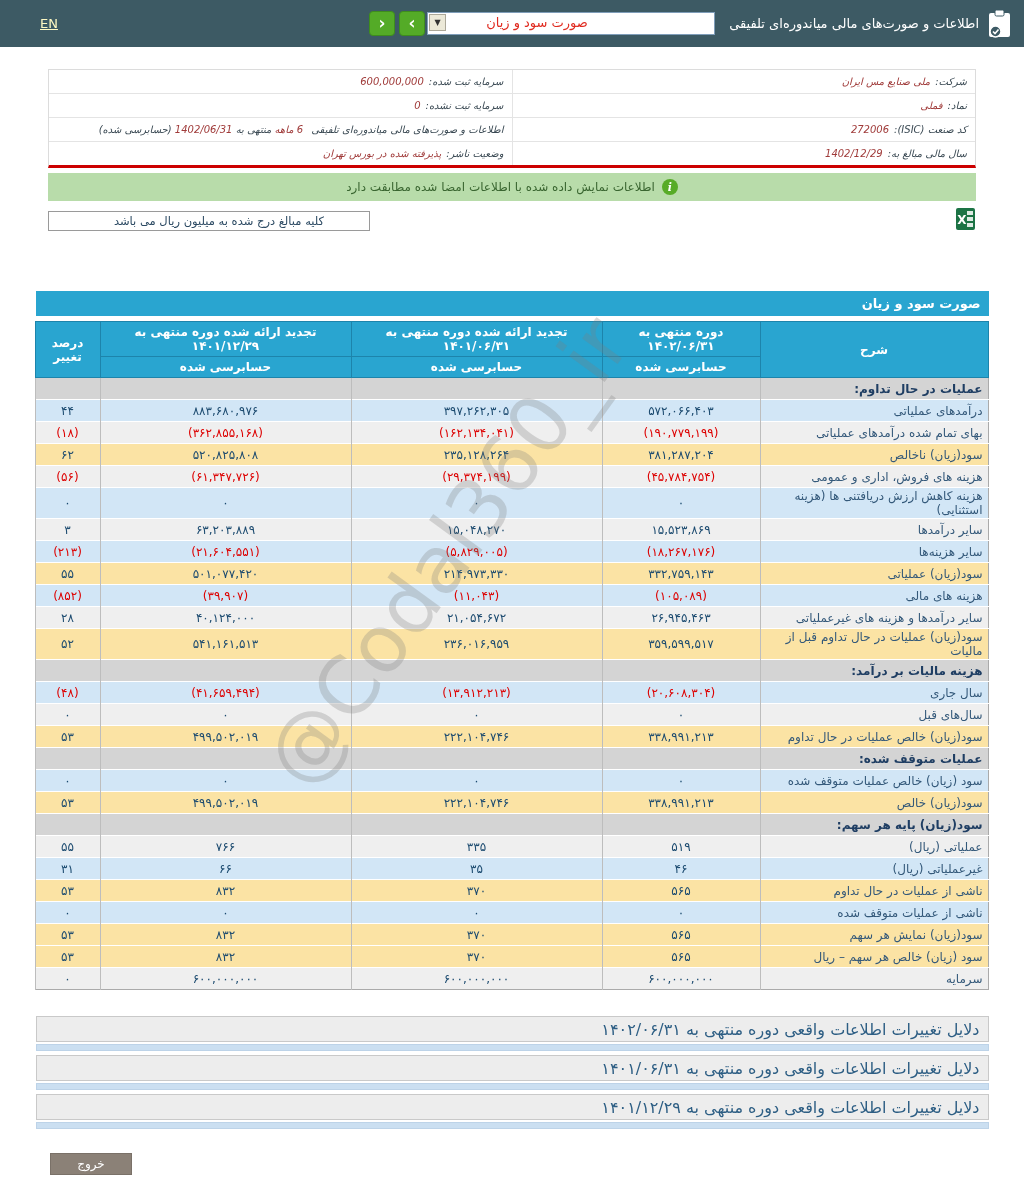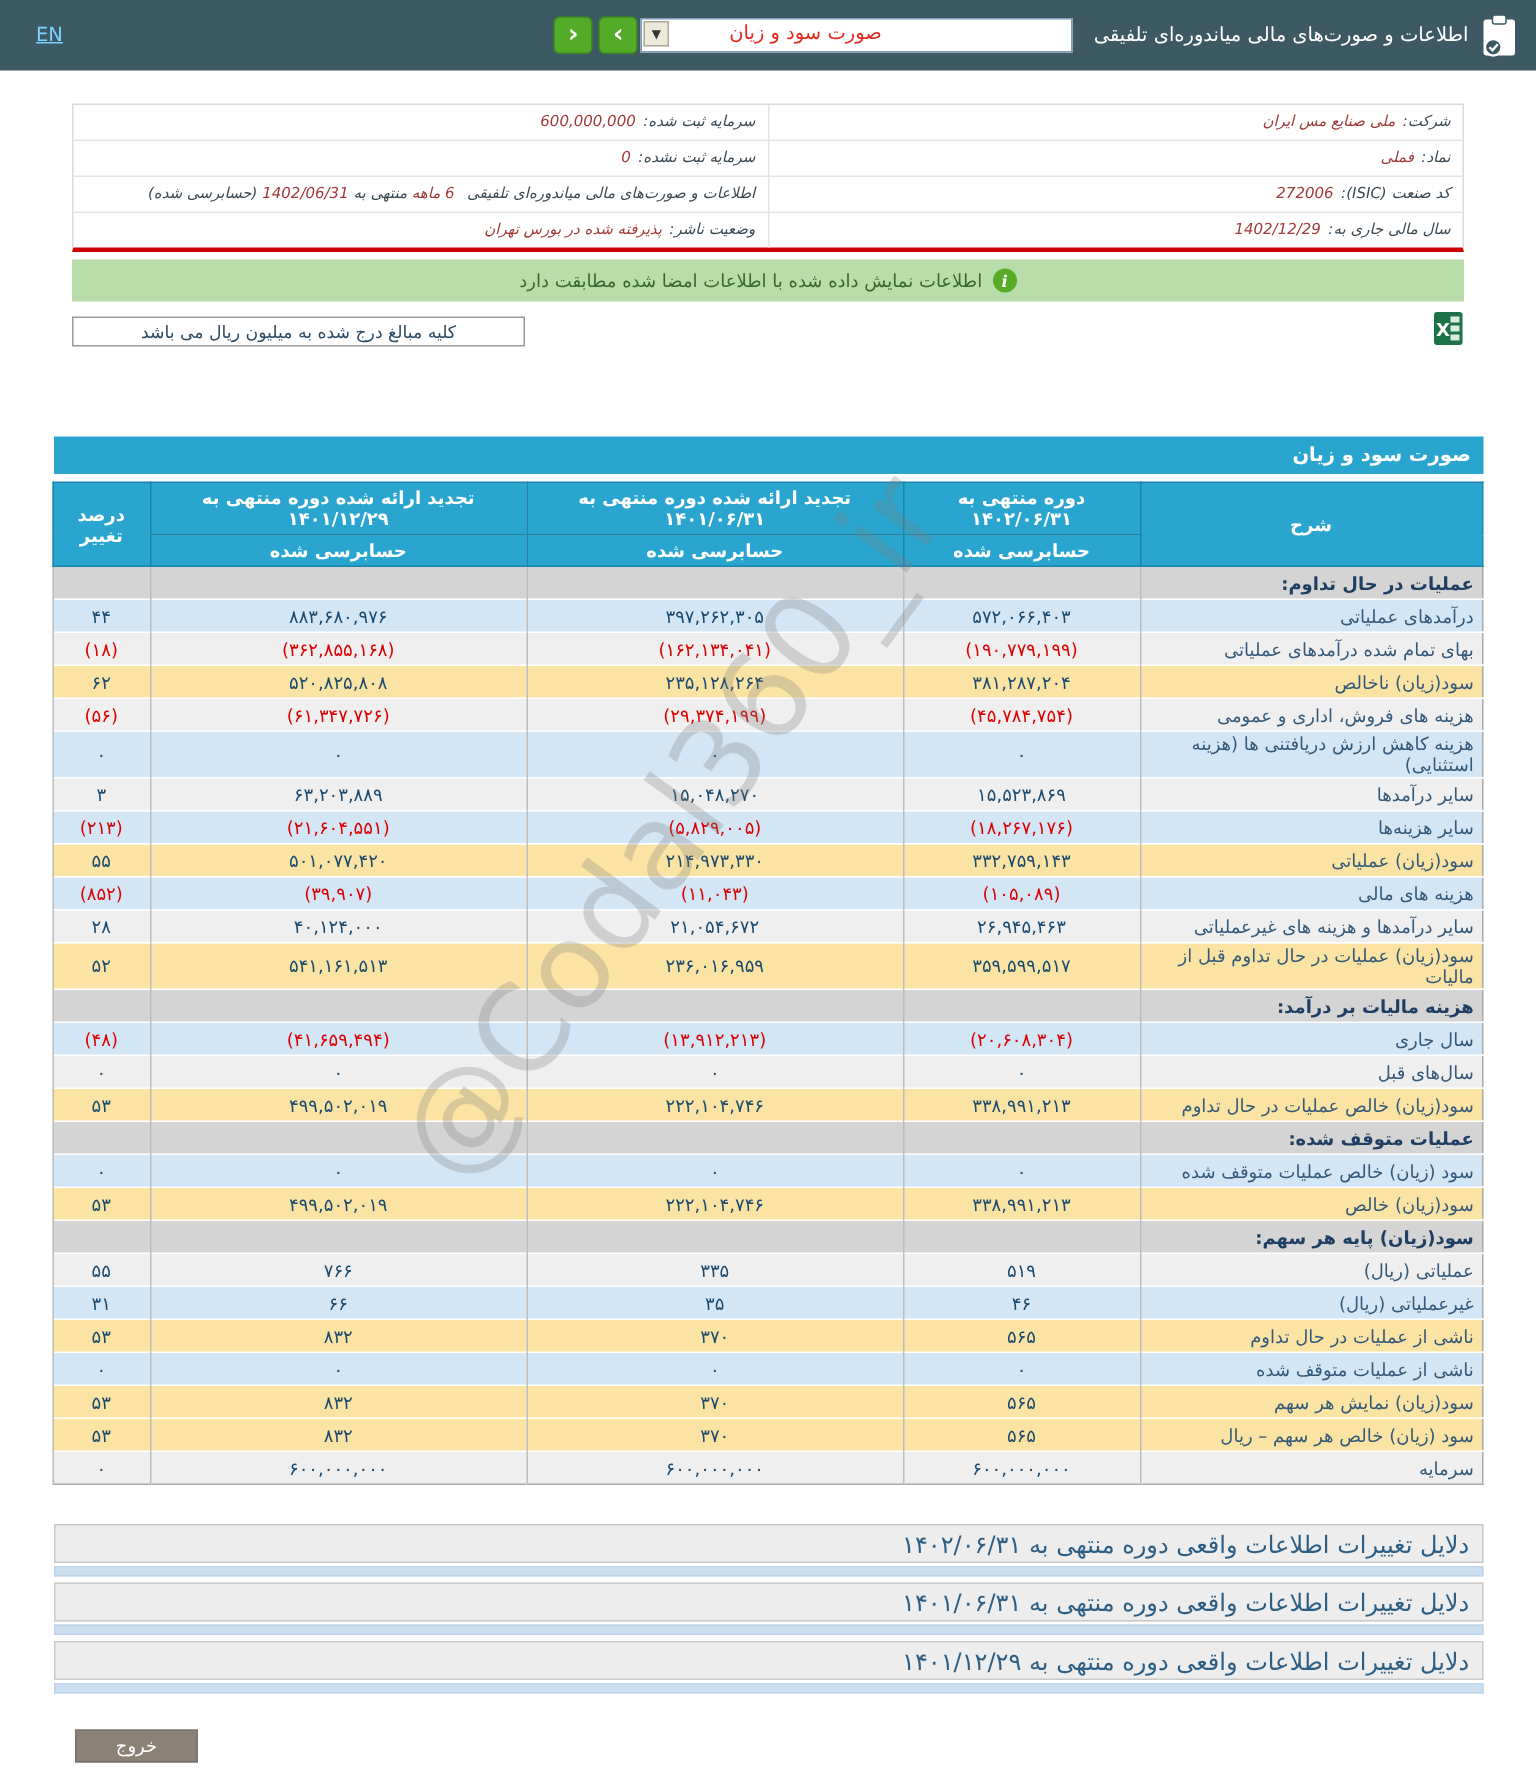--- a/index.html
+++ b/index.html
@@ -8,39 +8,39 @@
   
   .topbar{height:47px;background:var(--header-bg);display:flex;align-items:center;padding:0 12px;box-sizing:border-box;}
   .clip-icon{margin-left:8px;display:flex;align-items:center;}
   .topbar-title{color:#fff;font-size:13px;margin-left:14px;white-space:nowrap;}
   .select-box{width:286px;height:21px;background:#fff;border:1px solid #7f9db9;position:relative;cursor:pointer;}
   .select-value{position:absolute;right:auto;left:58px;top:2px;color:#e02b20;font-size:13px;white-space:nowrap;}
   .select-arrow{position:absolute;left:1px;top:1px;width:17px;height:17px;background:#ece9d8;border:1px solid #aca899;
                 font-size:8px;color:#333;display:flex;align-items:center;justify-content:center;box-sizing:border-box;}
   .nav-btn{width:26px;height:25px;background:var(--green-btn);border:1px solid #3e8d1c;border-radius:4px;color:#fff;
            font-weight:bold;font-size:17px;line-height:21px;margin:0 2px;cursor:pointer;padding:0;font-family:"DejaVu Sans",sans-serif;}
-  .en-link{margin-right:auto;color:#7dd3fc;font-size:13px;text-decoration:underline;cursor:pointer;margin-left:12px;}
+  .en-link{margin-right:auto;color:#fef9c3;font-size:13px;text-decoration:underline;cursor:pointer;margin-left:28px;}
   
   .info-wrap{margin:22px 48px 0;border:1px solid #dcdcdc;border-bottom:3px solid var(--divider-red);}
   .info-table{width:100%;border-collapse:collapse;}
   .info-table td{height:23px;border-bottom:1px solid #e4e4e4;font-size:10px;padding:0 8px;width:50%;color:#3b4a54;font-style:italic;}
   .info-table tr:last-child td{border-bottom:none;}
   .info-table td:first-child{border-left:1px solid #e4e4e4;}
   .info-label{margin-left:5px;}
   .info-red{color:var(--info-red);}
   .info-plain{color:#3b4a54;}
   
   .banner{margin:5px 48px 0;background:var(--banner-bg);height:28px;display:flex;align-items:center;justify-content:center;
           font-size:12px;color:var(--banner-text);}
   .info-icon{width:16px;height:16px;border-radius:50%;background:#57ab27;color:#fff;font-weight:bold;font-size:11px;
              font-style:italic;display:flex;align-items:center;justify-content:center;margin-left:7px;font-family:"DejaVu Serif",serif;}
   
   .amounts-row{position:relative;height:32px;margin:6px 48px 0;}
   .amounts-box{position:absolute;left:0;top:4px;width:300px;height:18px;border:1px solid #9a9a9a;background:#fff;
-               display:flex;align-items:center;justify-content:center;font-size:11.5px;color:#2c4a63;}
+               display:flex;align-items:center;justify-content:center;font-size:11.5px;color:#2c4a63;padding-left:20px;}
   .excel-icon{position:absolute;right:0;top:0;cursor:pointer;}
   
   .stmt{width:953px;margin:52px auto 0;}
   .stmt-title{background:var(--table-cyan);color:#fff;font-weight:bold;font-size:13px;height:25px;line-height:25px;
               padding-right:8px;margin-bottom:5px;}
   table.stmt-table{width:100%;border-collapse:collapse;table-layout:fixed;font-size:12px;border:1px solid #aaa;}
   .stmt-table thead th{background:var(--table-cyan);color:#fff;font-weight:bold;border:1px solid #1d84ab;
                        padding:3px 4px;font-size:12px;}
   .stmt-table tbody td{height:22px;border-left:1px solid #bdbdbd;border-top:1px solid #fff;padding:1px 5px;box-sizing:border-box;}
   .stmt-table td.desc{text-align:right;color:var(--label-blue);}
@@ -93,21 +93,21 @@
         </tr>
         <tr>
           <td><span class="info-label">نماد:</span><span class="info-red">فملی</span></td>
           <td><span class="info-label">سرمایه ثبت نشده:</span><span class="info-red">0</span></td>
         </tr>
         <tr>
           <td><span class="info-label">کد صنعت (ISIC):</span><span class="info-red">272006</span></td>
           <td><span class="info-label">اطلاعات و صورت‌های مالی میاندوره‌ای تلفیقی</span><span class="info-red"> 6 ماهه</span><span class="info-plain"> منتهی به </span><span class="info-red">1402/06/31</span><span class="info-plain"> (حسابرسی شده)</span></td>
         </tr>
         <tr>
-          <td><span class="info-label">سال مالی جاری به:</span><span class="info-red">1402/12/29</span></td>
+          <td><span class="info-label">سال مالی مبالغ به:</span><span class="info-red">1402/12/29</span></td>
           <td><span class="info-label">وضعیت ناشر:</span><span class="info-red">پذیرفته شده در بورس تهران</span></td>
         </tr>
       </tbody>
   </table>
 </div>
 
 <div class="banner">
   <span class="info-icon">i</span>
   <span>اطلاعات نمایش داده شده با اطلاعات امضا شده مطابقت دارد</span>
 </div>

